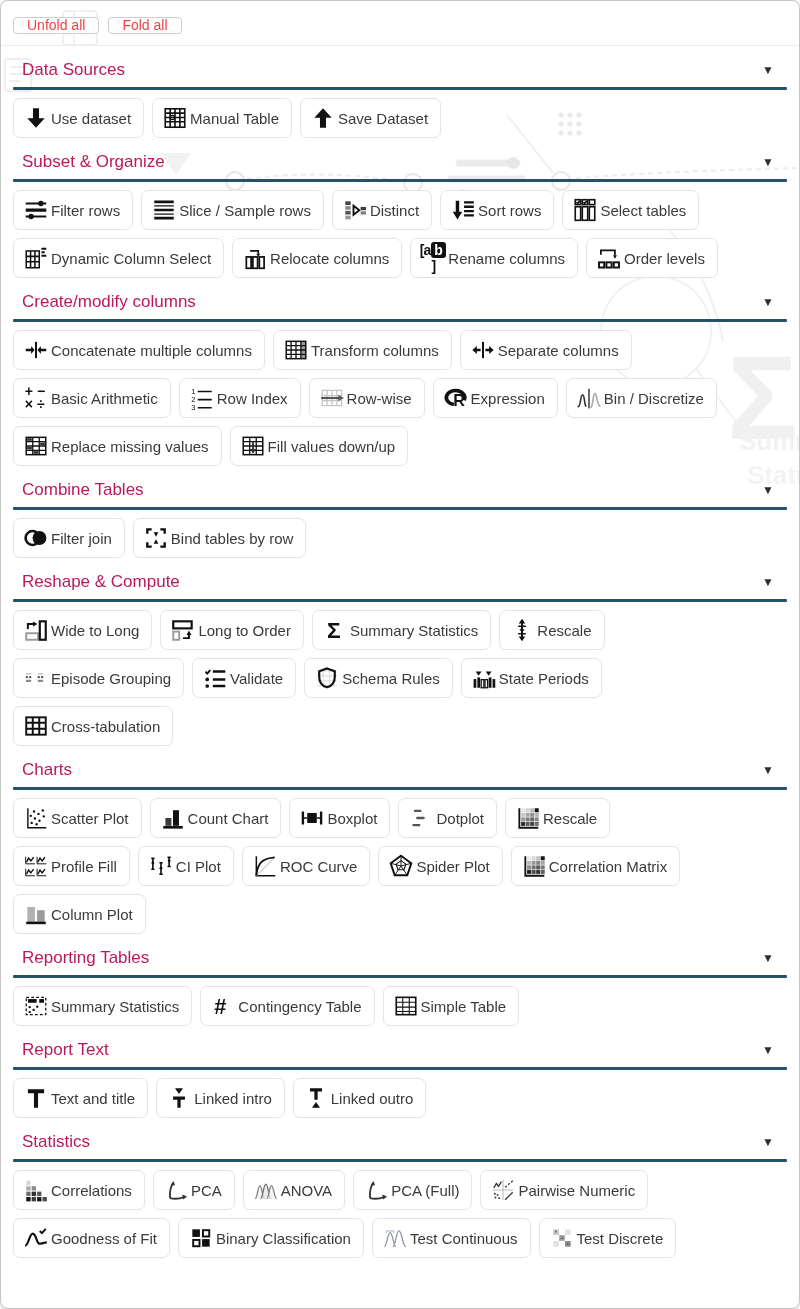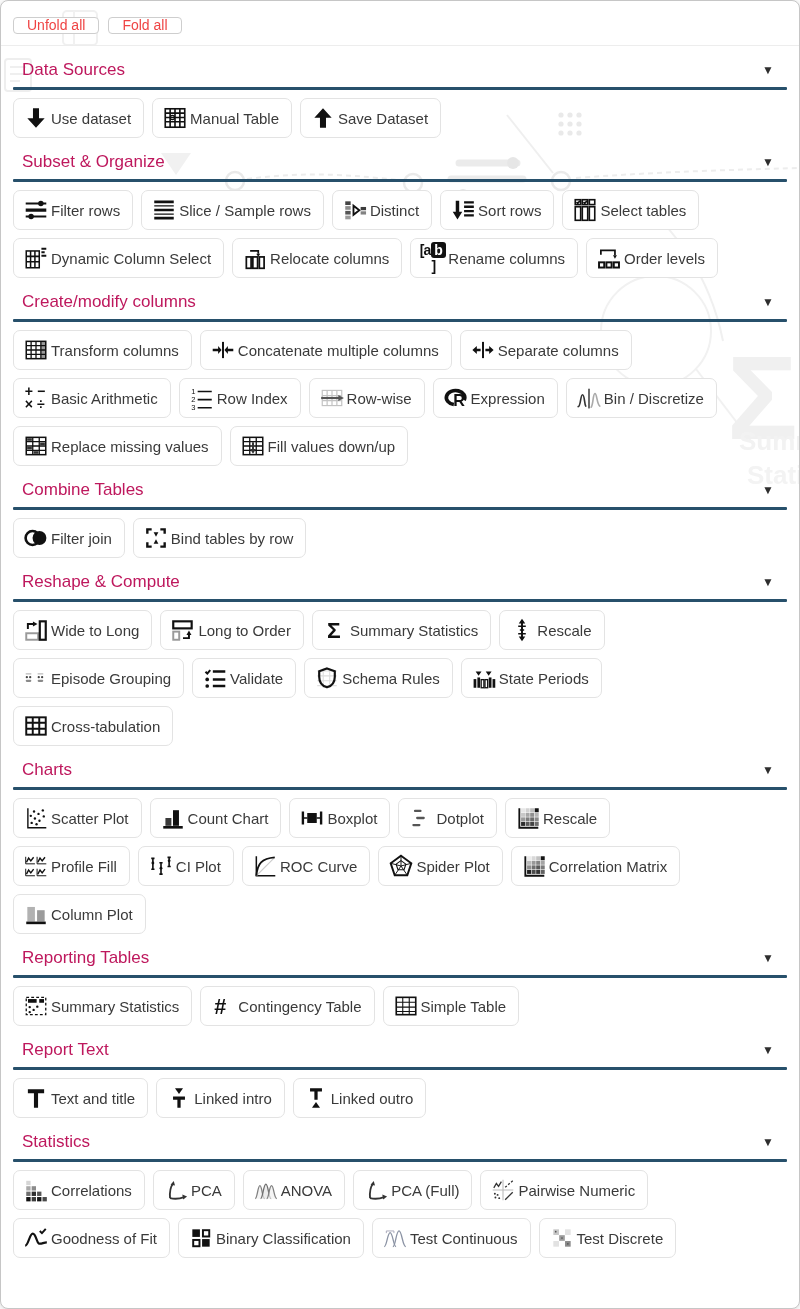--- a/index.html
+++ b/index.html
@@ -225,36 +225,36 @@
 
     <section class="sec">
       <div class="sec-head">
         <span class="sec-title">Create/modify columns</span>
         <span class="chev">▼</span>
       </div>
       <div class="sec-rule"></div>
       <div class="row">
         <button class="tool">
             <span class="ticon">
+              <svg viewBox="0 0 24 24">
+                <rect x="11.1" y="4.5" width="1.8" height="15" fill="#111"></rect>
+                <path fill="#111" d="M2.5 10.9h5V8.2l3.2 3.8-3.2 3.8v-2.7h-5zM21.5 10.9h-5V8.2L13.3 12l3.2 3.8v-2.7h5z"></path>
+              </svg>
+            </span>
+            <span class="tlabel">Concatenate multiple columns</span>
+          </button>
+        <button class="tool">
+            <span class="ticon">
               <svg viewBox="0 0 24 24" fill="none">
                 <rect x="16.5" y="4" width="4.5" height="16" fill="#9b9b9b"></rect>
                 <rect x="3" y="4" width="18" height="16" stroke="#111" stroke-width="1.4"></rect>
                 <path d="M3 8h18M3 12h18M3 16h18M7.5 4v16M12 4v16M16.5 4v16" stroke="#111" stroke-width="1.2"></path>
               </svg>
             </span>
             <span class="tlabel">Transform columns</span>
-          </button>
-        <button class="tool">
-            <span class="ticon">
-              <svg viewBox="0 0 24 24">
-                <rect x="11.1" y="4.5" width="1.8" height="15" fill="#111"></rect>
-                <path fill="#111" d="M2.5 10.9h5V8.2l3.2 3.8-3.2 3.8v-2.7h-5zM21.5 10.9h-5V8.2L13.3 12l3.2 3.8v-2.7h5z"></path>
-              </svg>
-            </span>
-            <span class="tlabel">Concatenate multiple columns</span>
           </button>
         <button class="tool">
             <span class="ticon">
               <svg viewBox="0 0 24 24">
                 <rect x="11.1" y="4.5" width="1.8" height="15" fill="#111"></rect>
                 <path fill="#111" d="M9.8 10.9H6.3V8.2L2.2 12l4.1 3.8v-2.7h3.5zM14.2 10.9h3.5V8.2l4.1 3.8-4.1 3.8v-2.7h-3.5z"></path>
               </svg>
             </span>
             <span class="tlabel">Separate columns</span>
           </button>

